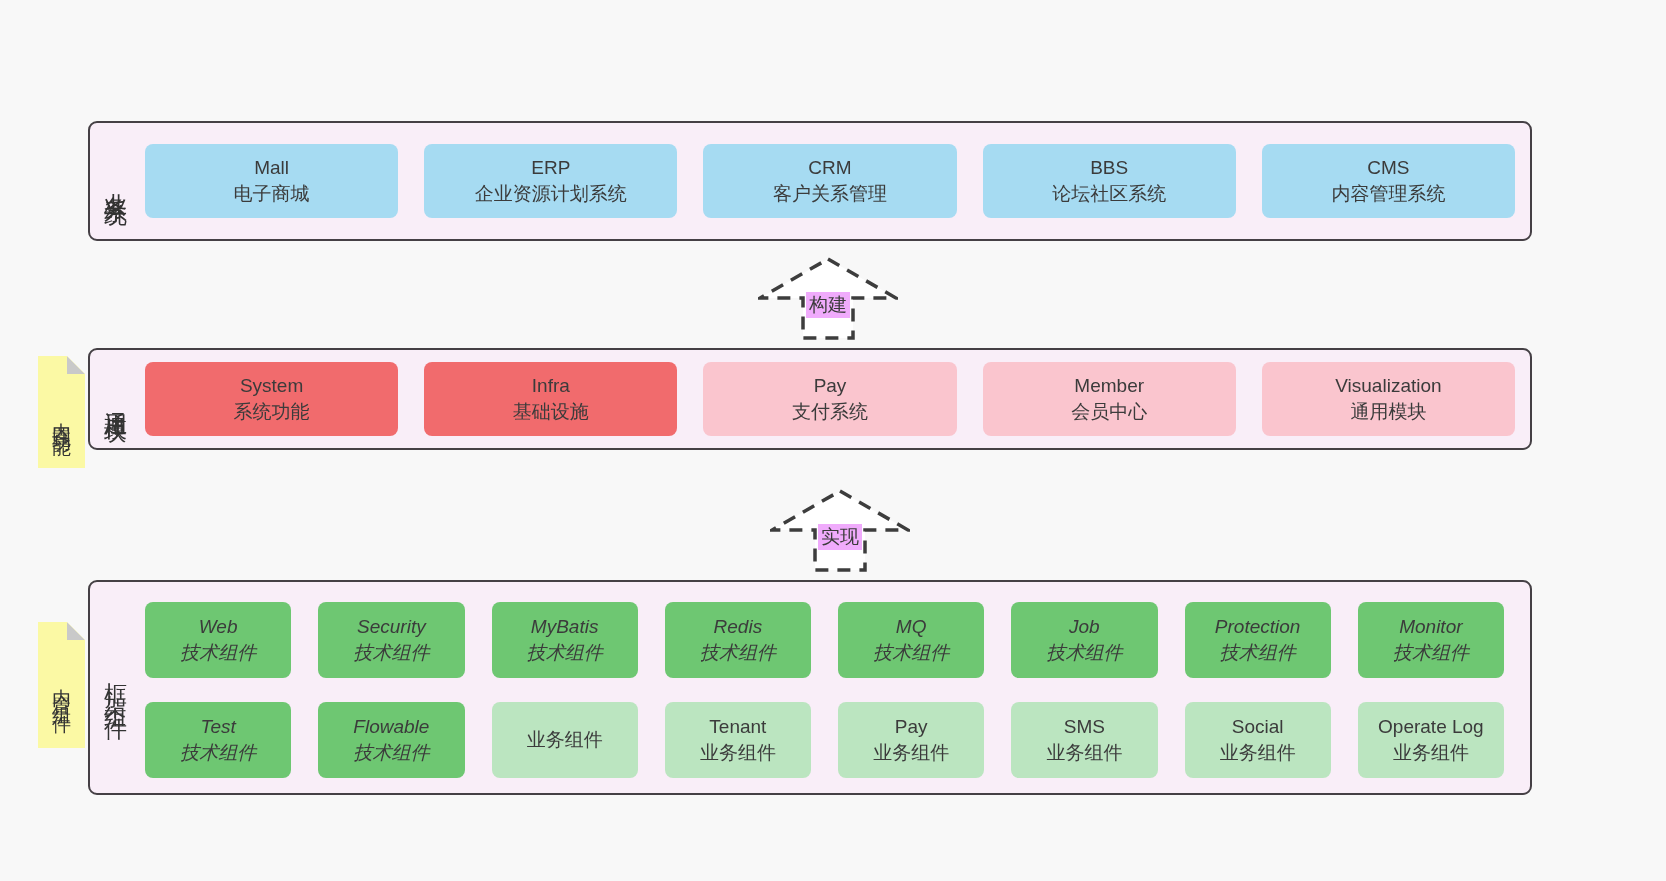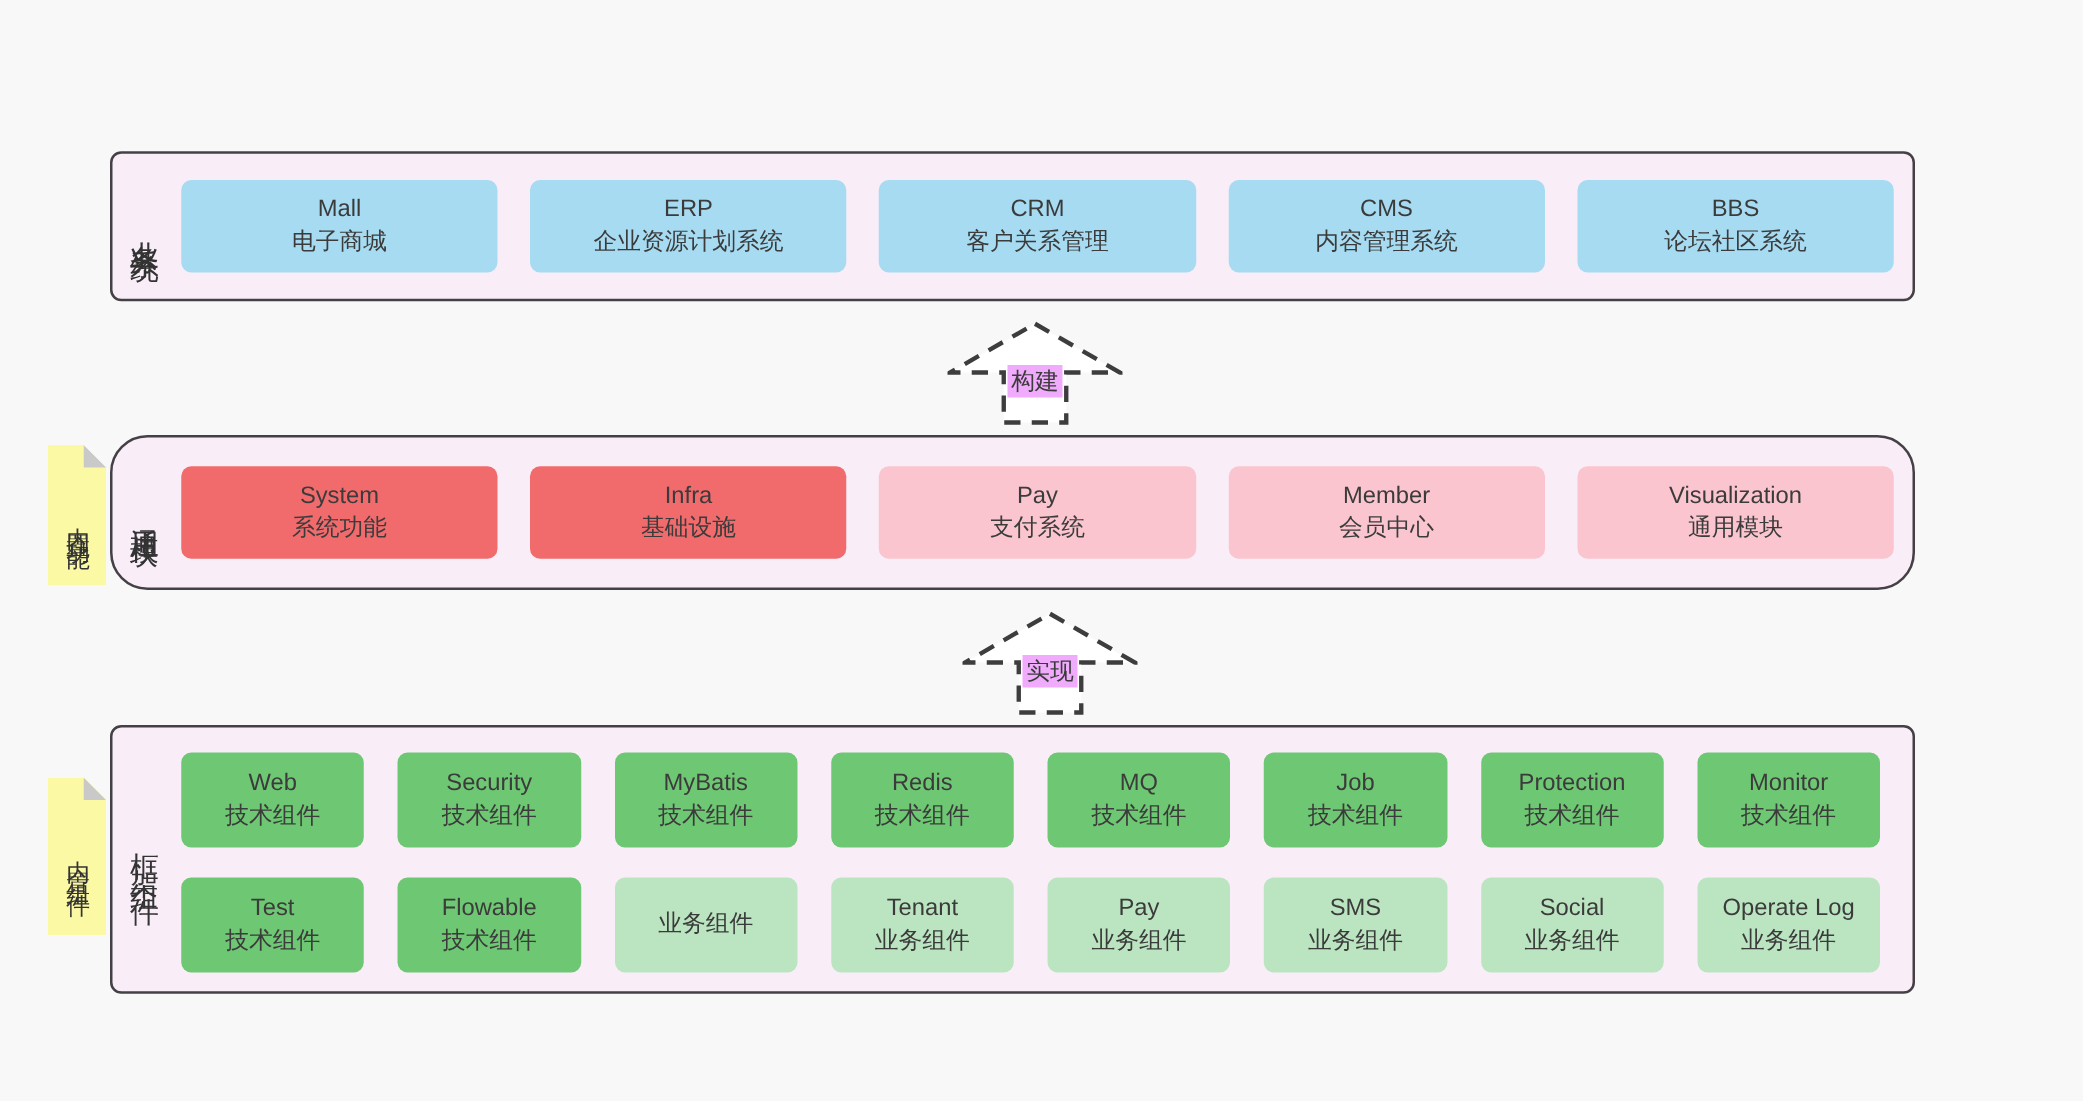--- a/index.html
+++ b/index.html
@@ -24,21 +24,21 @@
   .panel--tall .row{gap:27px;padding:0 26px 0 55px;height:auto;}
   .rows{display:flex;flex-direction:column;gap:24px;padding:20px 0;}
   .panel--tall .row .box{height:76px;}
 
   .box{flex:1;border-radius:8px;display:flex;flex-direction:column;align-items:center;
        justify-content:center;text-align:center;font-size:19px;line-height:26px;
        color:var(--text);height:74px;padding:2px 6px;}
   .box--blue{background:var(--box-blue);}
   .box--red{background:var(--box-red);}
   .box--pink{background:var(--box-pink);}
-  .box--green{background:var(--box-green);}
+  .box--green{background:var(--box-green);font-style:italic;}
   .box--green-light{background:var(--box-green-light);}
 
   .note{position:absolute;left:38px;width:47px;background:var(--note-yellow);z-index:1;
         clip-path:polygon(0 0,calc(100% - 18px) 0,100% 18px,100% 100%,0 100%);
         display:flex;align-items:center;justify-content:center;}
   .note-fold{position:absolute;top:0;right:0;width:0;height:0;
         border-left:18px solid var(--note-fold);border-top:18px solid transparent;}
   .note-text{writing-mode:vertical-rl;text-orientation:upright;font-size:19px;
         letter-spacing:5px;color:#333;margin-top:10px;}
   .note--tall .note-text{letter-spacing:9px;margin-top:12px;}
@@ -62,43 +62,43 @@
       </div>
       <div class="box box--blue">
         <div>ERP</div>
         <div>企业资源计划系统</div>
       </div>
       <div class="box box--blue">
         <div>CRM</div>
         <div>客户关系管理</div>
       </div>
       <div class="box box--blue">
+        <div>BBS</div>
+        <div>论坛社区系统</div>
+      </div>
+      <div class="box box--blue">
         <div>CMS</div>
         <div>内容管理系统</div>
-      </div>
-      <div class="box box--blue">
-        <div>BBS</div>
-        <div>论坛社区系统</div>
       </div>
     </div>
   </div>
 
   <div class="arrow" style="left:758px;top:256px;">
     <svg width="140" height="86" viewBox="0 0 140 86">
       <polygon points="70,3 138,42 95,42 95,82 45,82 45,42 2,42" fill="#ffffff" stroke="#3d3d3d" stroke-width="3.5" stroke-dasharray="13 9"></polygon>
     </svg>
     <span class="arrow-label">构建</span>
   </div>
 
   <div class="note" style="top:356px;height:112px;">
     <span class="note-fold"></span>
     <span class="note-text">内置功能</span>
   </div>
 
-  <div class="panel" style="top:348px;height:124px;border-radius:30px;">
+  <div class="panel" style="top:348px;height:102px;">
     <div class="panel-label">通用模块</div>
     <div class="row">
       <div class="box box--red">
         <div>System</div>
         <div>系统功能</div>
       </div>
       <div class="box box--red">
         <div>Infra</div>
         <div>基础设施</div>
       </div>

